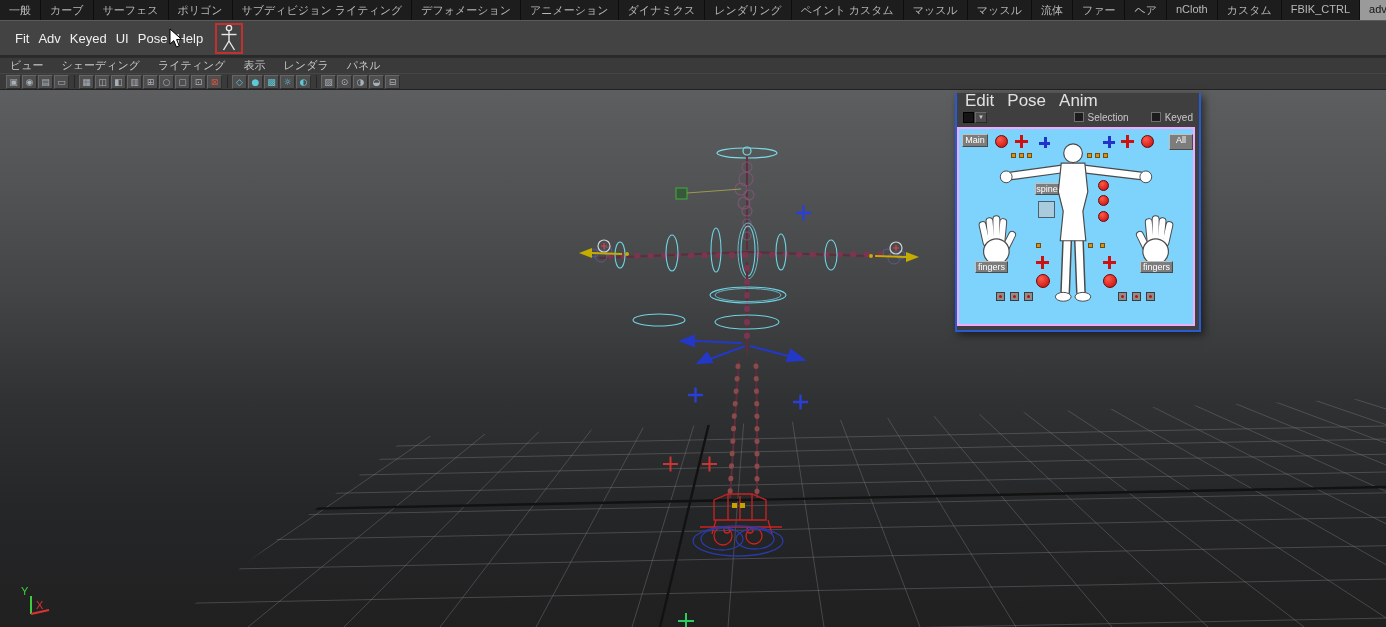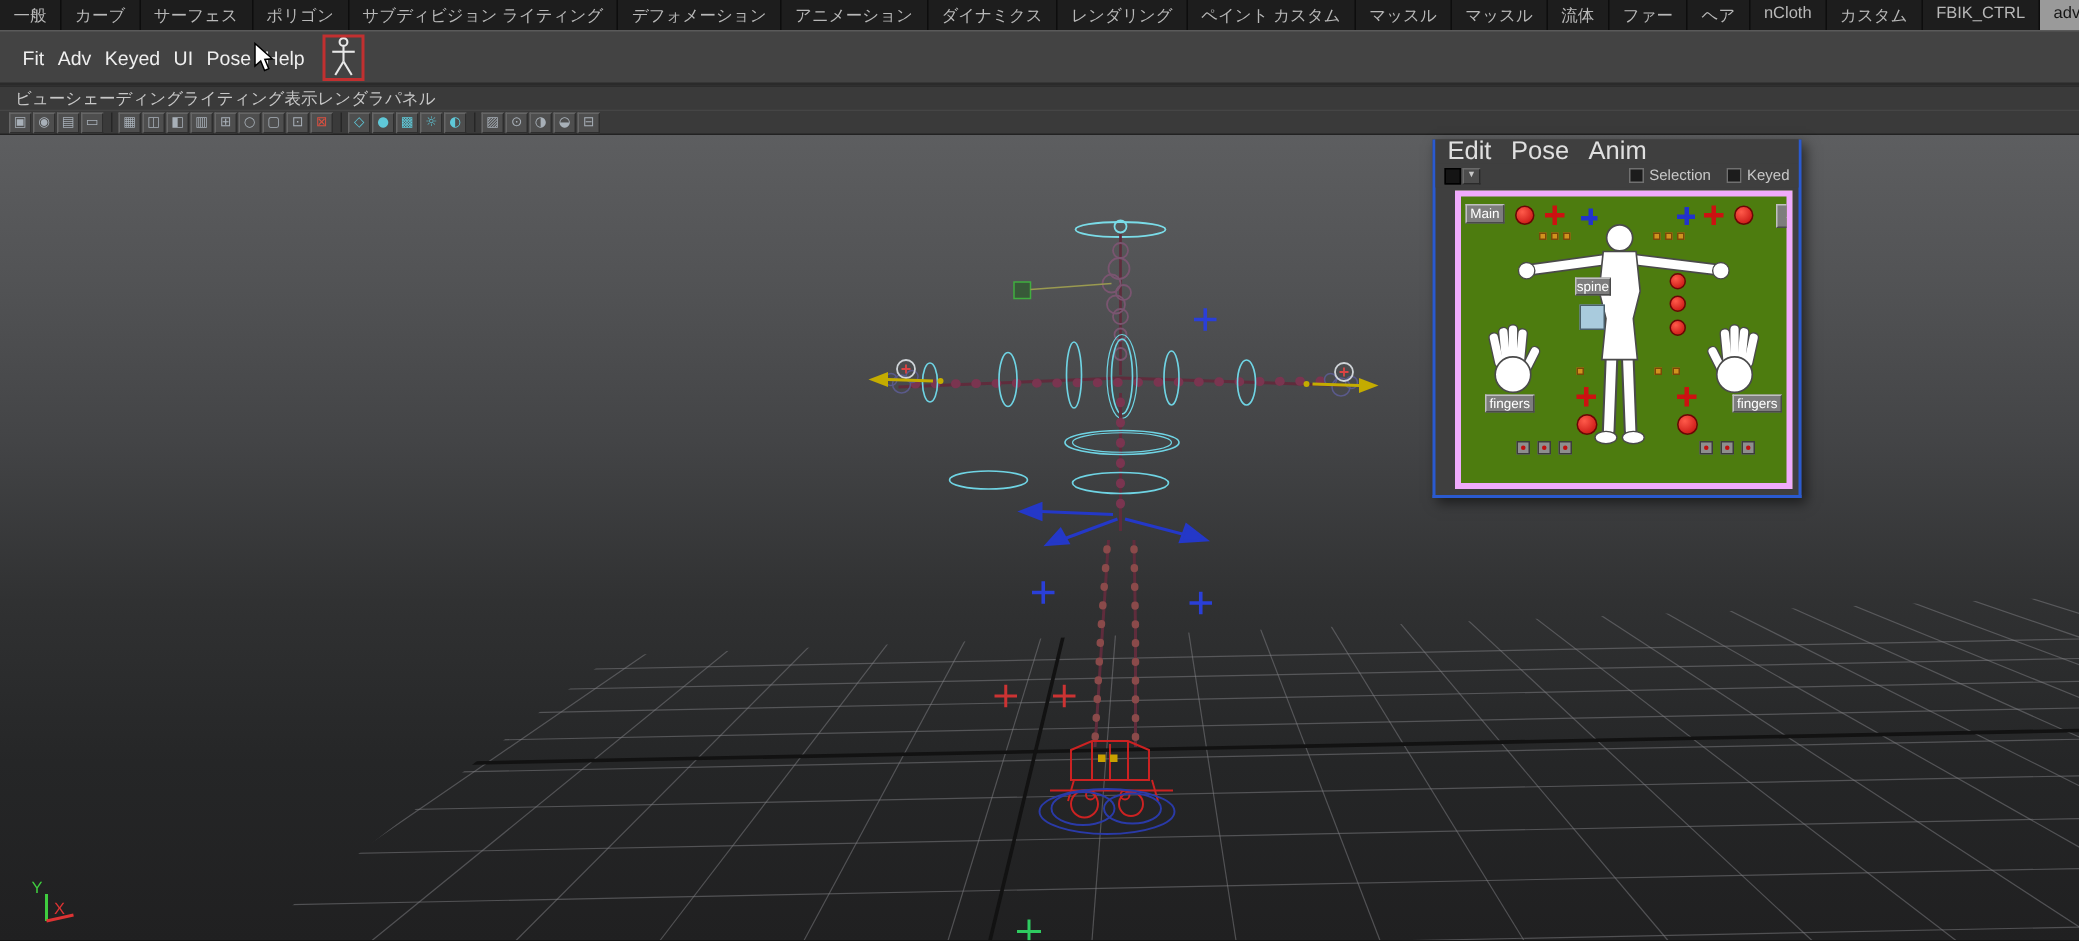--- a/index.html
+++ b/index.html
@@ -14,21 +14,21 @@
 
   
   .shelf{position:absolute;top:20px;left:0;right:0;height:36px;background:#434343;border-top:1px solid #5a5a5a;border-bottom:1px solid #2a2a2a;display:flex;align-items:center;padding-left:15px}
   .shelf-buttons{display:flex;align-items:center}
   .shelf-btn{color:#efefef;font-size:13px;margin-right:9px;cursor:default}
   .tool-slot{position:relative;width:28px;height:31px;margin-left:3px;display:flex;align-items:center;justify-content:center}
   .red-box{position:absolute;inset:0;border:2px solid #c23030;pointer-events:none}
   .cursor{position:absolute;left:169px;top:28px;z-index:60}
 
   
-  .panelmenus{position:absolute;top:57px;left:0;right:0;height:16px;background:#3a3a3a;border-top:1px solid #2c2c2c;display:flex;gap:0;align-items:center;padding-left:10px}
+  .panelmenus{position:absolute;top:57px;left:0;right:0;height:16px;background:#3a3a3a;border-top:1px solid #2c2c2c;display:flex;gap:18px;align-items:center;padding-left:10px}
   .pm-item{font-size:11px;color:#c8c8c8;cursor:default;white-space:nowrap}
 
   
   .ptoolbar{position:absolute;top:73px;left:0;right:0;height:17px;background:#3a3a3a;border-top:1px solid #454545;border-bottom:1px solid #222;display:flex;align-items:center;padding-left:6px}
   .igroup{display:inline-flex}
   .picon{width:15px;height:14px;background:#4e4e4e;border:1px solid #666;border-right-color:#2e2e2e;border-bottom-color:#2e2e2e;color:#a8b0b8;font-size:9px;line-height:12px;text-align:center;margin-right:1px;font-family:"DejaVu Sans",sans-serif;cursor:default;overflow:hidden}
   .picon.teal{color:#5fc8d8}
   .picon.red{color:#d85040}
   .psep{width:1px;height:13px;background:#262626;margin:0 4px}
 
@@ -43,22 +43,22 @@
   .winbtn{width:15px;height:13px;margin-left:2px;border-radius:2px;font-size:8px;line-height:11px;text-align:center;cursor:default}
   .winbtn.min,.winbtn.max{background:linear-gradient(180deg,#ffffff,#bed3f6);border:1px solid #7a96c8;color:#1a50c0;font-weight:bold}
   .winbtn.close{background:linear-gradient(180deg,#f09a80,#cf3a20);border:1px solid #ffd0c0;color:#fff;font-weight:bold}
   .win-menubar{height:16px;flex:0 0 16px;display:flex;gap:13px;align-items:center;padding-left:8px;background:#3f3f3f}
   .wm-item{font-size:17px;color:#e0e0e0;cursor:default}
   .controls-row{height:16px;flex:0 0 16px;display:flex;align-items:center;padding:0 6px;background:#3f3f3f}
   .combo-box{width:11px;height:11px;background:#141414;border:1px solid #000}
   .combo-btn{width:12px;height:11px;background:#4c4c4c;border:1px solid #6a6a6a;border-right-color:#2a2a2a;border-bottom-color:#2a2a2a;color:#c8c8c8;font-size:6px;line-height:9px;text-align:center;margin-left:1px}
   .spacer{flex:1}
   .chk{width:10px;height:10px;background:#1c1c1c;border:1px solid #707070;margin-right:4px}
-  .chk-label{font-size:10px;color:#c8c8c8;margin-right:10px;cursor:default}
-  .picker{flex:1;margin:2px 4px 4px 13px;position:relative;background:#4d7c0f;border:4px solid #f0abfc;overflow:hidden}
+  .chk-label{font-size:10px;color:#c8c8c8;margin-right:22px;cursor:default}
+  .picker{flex:1;margin:2px 4px 4px 0;position:relative;background:#7dd3fc;border:2px solid #f0abfc;overflow:hidden}
   .picker-figure{position:absolute;inset:0;width:100%;height:100%}
 
   .pbtn{position:absolute;background:#7d7d7d;border:1px solid;border-color:#c0c0c0 #4a4a4a #4a4a4a #c0c0c0;color:#fff;font-size:9px;text-align:center;line-height:11px;cursor:default;white-space:nowrap}
   .rdot{position:absolute;border-radius:50%;background:radial-gradient(circle at 35% 30%,#ff5a4a,#c00a0a);border:1px solid #6a0505;cursor:default}
   .cross{position:absolute;cursor:default}
   .cross::before,.cross::after{content:"";position:absolute;background:#cc1111}
   .cross::before{left:0;top:42%;width:100%;height:3px}
   .cross::after{top:0;left:42%;height:100%;width:3px}
   .cross.blue::before,.cross.blue::after{background:#2233cc}
   .osq{position:absolute;width:5px;height:5px;background:#d2921e;border:1px solid #7a4a08;cursor:default}

